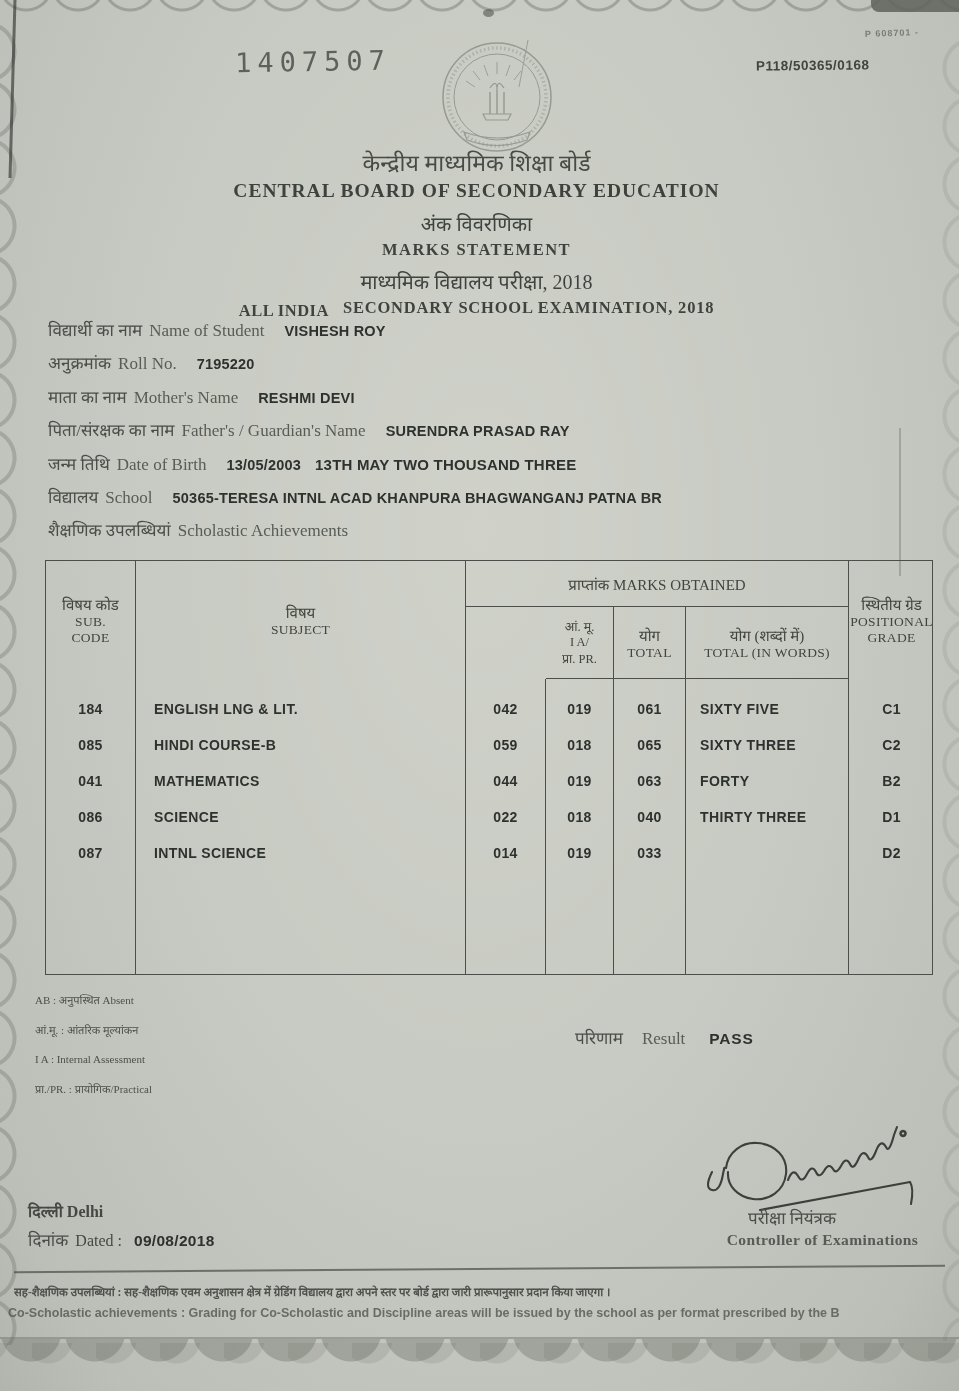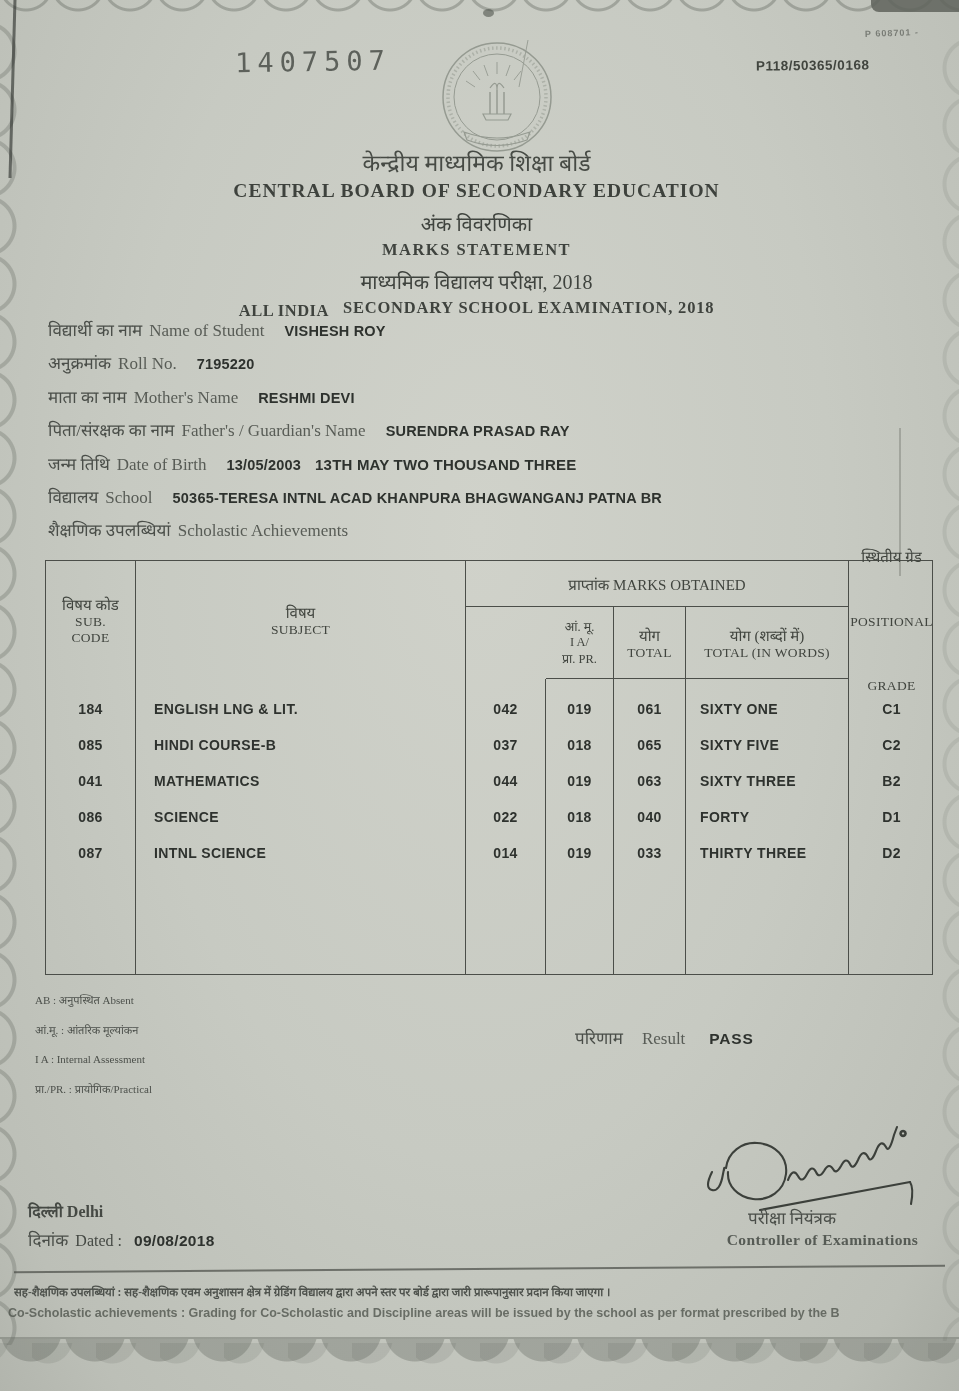--- a/index.html
+++ b/index.html
@@ -63,21 +63,21 @@
   .val2{font-family:"Liberation Sans",sans-serif;font-size:15px;font-weight:bold;letter-spacing:.2px;color:#2e322e;margin-left:14px;}
   
   .marks-table{
     position:absolute;left:45px;top:560px;width:888px;height:415px;
     display:grid;grid-template-columns:90px 330px 80px 68px 72px 163px 85px;
     grid-template-rows:46px 72px 1fr;
     border:1.5px solid #4b4e49;box-sizing:border-box;
     color:#41453f;
   }
   .tc{box-sizing:border-box;border-right:1px solid #4b4e49;display:flex;flex-direction:column;align-items:center;justify-content:center;text-align:center;}
-  .tc.last{border-right:none;gap:48px;}
+  .tc.last{border-right:none;}
   .tc.hb{border-bottom:1px solid #4b4e49;}
   .th-hi{font-size:15px;}
   .th-en{font-size:13.5px;letter-spacing:.3px;}
   .th-sm{font-size:12.5px;}
   .c-subcode{grid-row:1/3;grid-column:1;}
   .c-subject{grid-row:1/3;grid-column:2;}
   .c-marksobt{grid-row:1;grid-column:3/7;}
   .c-grade{grid-row:1/3;grid-column:7;}
   .r2{grid-row:2;}
   .datacol{grid-row:3;box-sizing:border-box;border-right:1px solid #4b4e49;padding-top:12px;}
@@ -220,41 +220,40 @@
     </div>
     <div class="datacol left-al" style="grid-column:2">
       <div class="cell-line">ENGLISH LNG &amp; LIT.</div>
       <div class="cell-line">HINDI COURSE-B</div>
       <div class="cell-line">MATHEMATICS</div>
       <div class="cell-line">SCIENCE</div>
       <div class="cell-line">INTNL SCIENCE</div>
     </div>
     <div class="datacol" style="grid-column:3">
       <div class="cell-line">042</div>
-      <div class="cell-line">037</div>
+      <div class="cell-line">059</div>
       <div class="cell-line">044</div>
       <div class="cell-line">022</div>
       <div class="cell-line">014</div>
     </div>
     <div class="datacol" style="grid-column:4">
       <div class="cell-line">019</div>
       <div class="cell-line">018</div>
       <div class="cell-line">019</div>
       <div class="cell-line">018</div>
       <div class="cell-line">019</div>
     </div>
     <div class="datacol" style="grid-column:5">
       <div class="cell-line">061</div>
       <div class="cell-line">065</div>
       <div class="cell-line">063</div>
       <div class="cell-line">040</div>
       <div class="cell-line">033</div>
     </div>
     <div class="datacol words" style="grid-column:6">
-      <div class="cell-line">SIXTY ONE</div>
       <div class="cell-line">SIXTY FIVE</div>
       <div class="cell-line">SIXTY THREE</div>
       <div class="cell-line">FORTY</div>
       <div class="cell-line">THIRTY THREE</div>
     </div>
     <div class="datacol last" style="grid-column:7">
       <div class="cell-line">C1</div>
       <div class="cell-line">C2</div>
       <div class="cell-line">B2</div>
       <div class="cell-line">D1</div>

